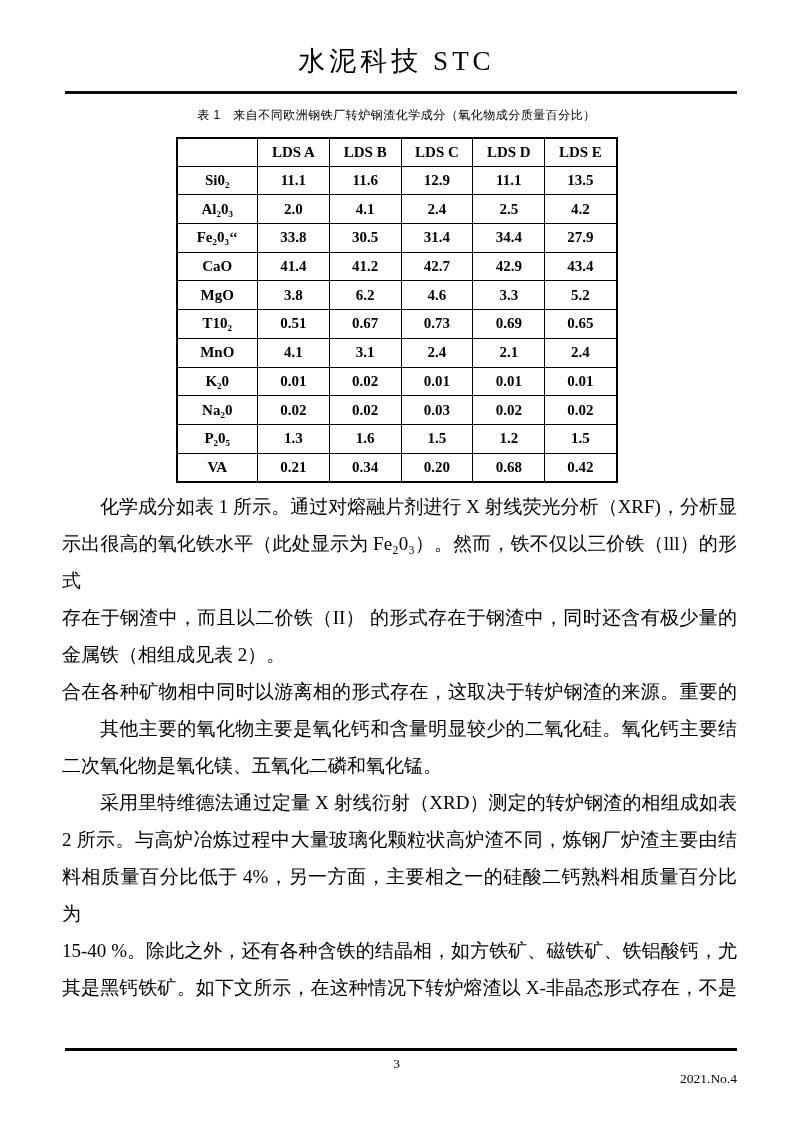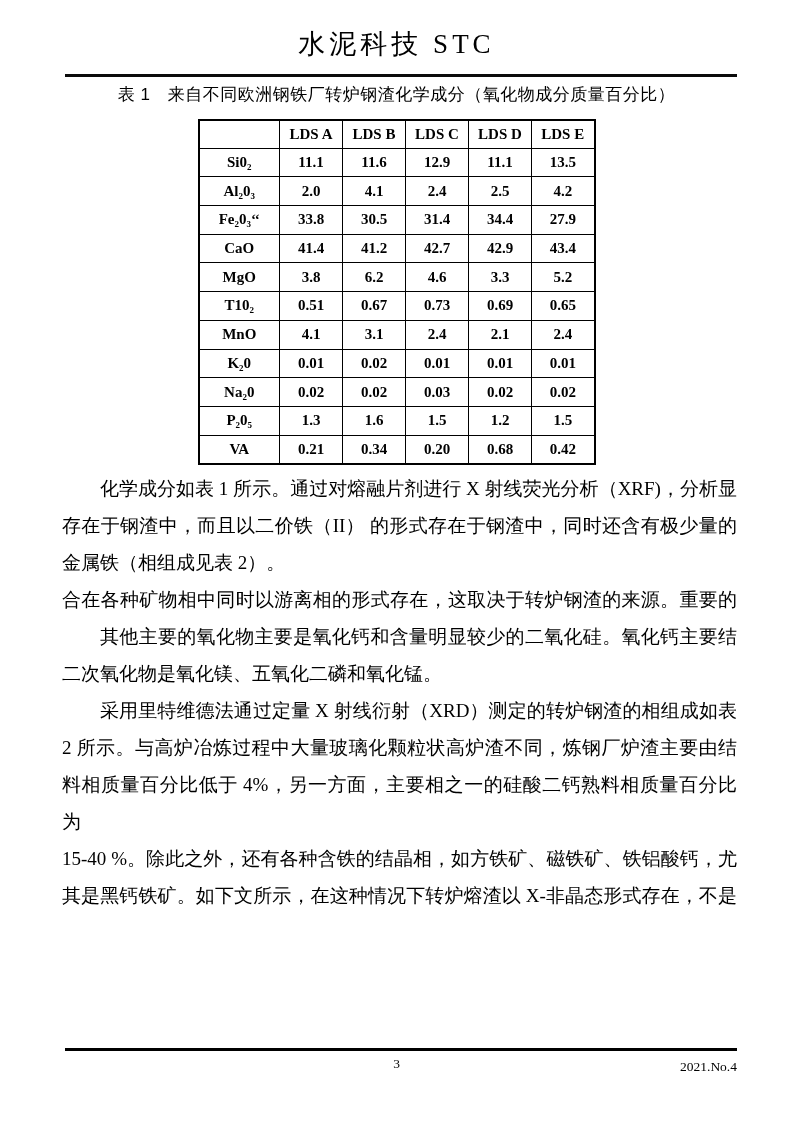--- a/index.html
+++ b/index.html
@@ -10,47 +10,47 @@
     height: 1122px;
     margin: 0 auto;
     background: #ffffff;
     color: #000;
     font-family: "Liberation Serif", "DejaVu Serif", serif;
     overflow: hidden;
   }
 
   
   .journal-title {
-    padding-top: 26px;
+    padding-top: 43px;
     text-align: center;
     font-size: 27px;
     letter-spacing: 4px;
     font-weight: 400;
   }
   .header-rule {
     margin: 12px 56px 0 65px;
     height: 2.5px;
     background: #0b0b0b;
   }
 
   
   .caption {
-    margin-top: 6px;
+    margin-top: 13px;
     text-align: center;
     font-family: "Liberation Sans", "DejaVu Sans", sans-serif;
-    font-size: 17px;
+    font-size: 12px;
     letter-spacing: 0.5px;
   }
 
   
   table.comp {
     margin: 13px auto 0 auto;
     border-collapse: collapse;
     table-layout: fixed;
-    width: 398px;
+    width: 442px;
     border: 2.5px solid #000;
     font-size: 15px;
     font-weight: bold;
     text-align: center;
   }
   table.comp th, table.comp td {
     border: 1.5px solid #000;
     height: 28.7px;
     padding: 0;
     vertical-align: middle;
@@ -78,21 +78,21 @@
     background: #000;
   }
   .footer-row {
     position: absolute;
     top: 1056px;
     left: 0;
     width: 100%;
     font-size: 13.5px;
   }
   .page-number { display: block; text-align: center; }
-  .issue { position: absolute; right: 56px; top: 3px; }
+  .issue { position: absolute; right: 56px; top: 15px; }
 </style>
 </head>
 <body>
 
 <div class="page">
 
   <div class="journal-title">水泥科技 STC</div>
 
   <div class="header-rule"></div>
 
@@ -205,20 +205,21 @@
           <td>0.20</td>
           <td>0.68</td>
           <td>0.42</td>
         </tr>
       </tbody>
     </table>
 
   <div class="body-text">
       <div class="para">
         <div class="line first">化学成分如表 1 所示。通过对熔融片剂进行 X 射线荧光分析（XRF)，分析显</div>
+        <div class="line">示出很高的氧化铁水平（此处显示为 Fe₂0₃）。然而，铁不仅以三价铁（lll）的形式</div>
         <div class="line">存在于钢渣中，而且以二价铁（II） 的形式存在于钢渣中，同时还含有极少量的</div>
         <div class="line last">金属铁（相组成见表 2）。</div>
       </div>
       <div class="para">
         <div class="line">合在各种矿物相中同时以游离相的形式存在，这取决于转炉钢渣的来源。重要的</div>
         <div class="line first">其他主要的氧化物主要是氧化钙和含量明显较少的二氧化硅。氧化钙主要结</div>
         <div class="line last">二次氧化物是氧化镁、五氧化二磷和氧化锰。</div>
       </div>
       <div class="para">
         <div class="line first">采用里特维德法通过定量 X 射线衍射（XRD）测定的转炉钢渣的相组成如表</div>

